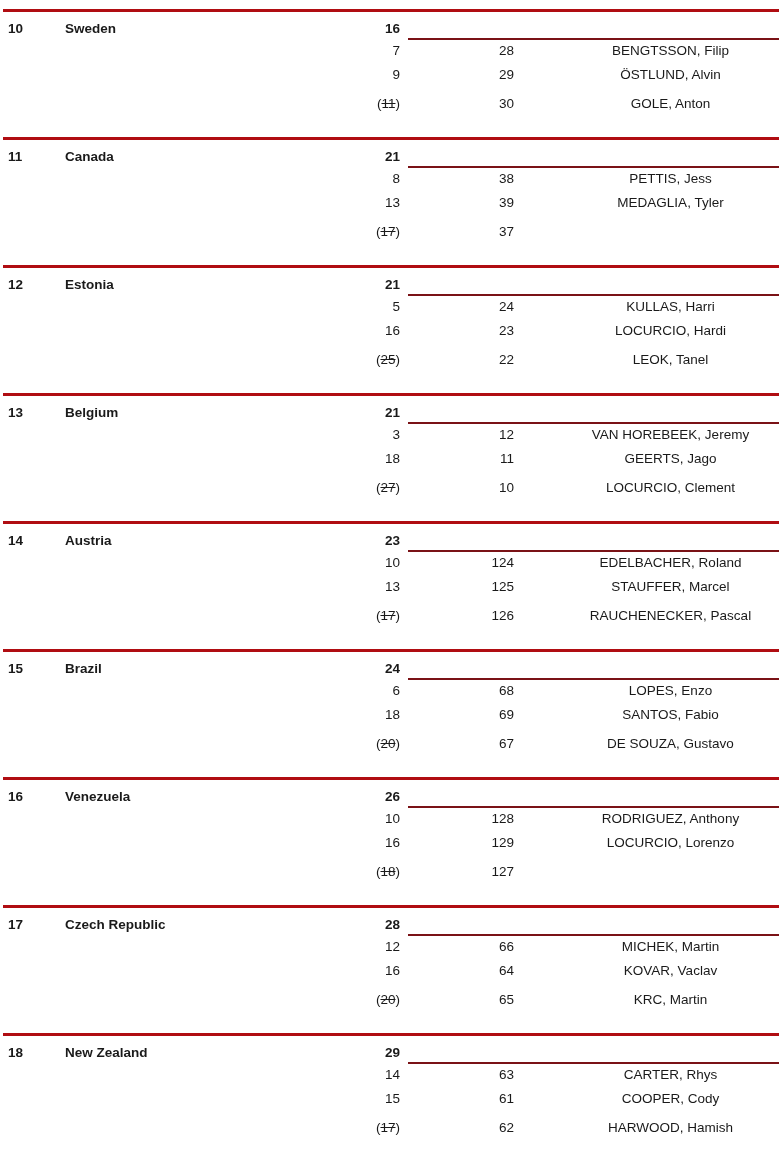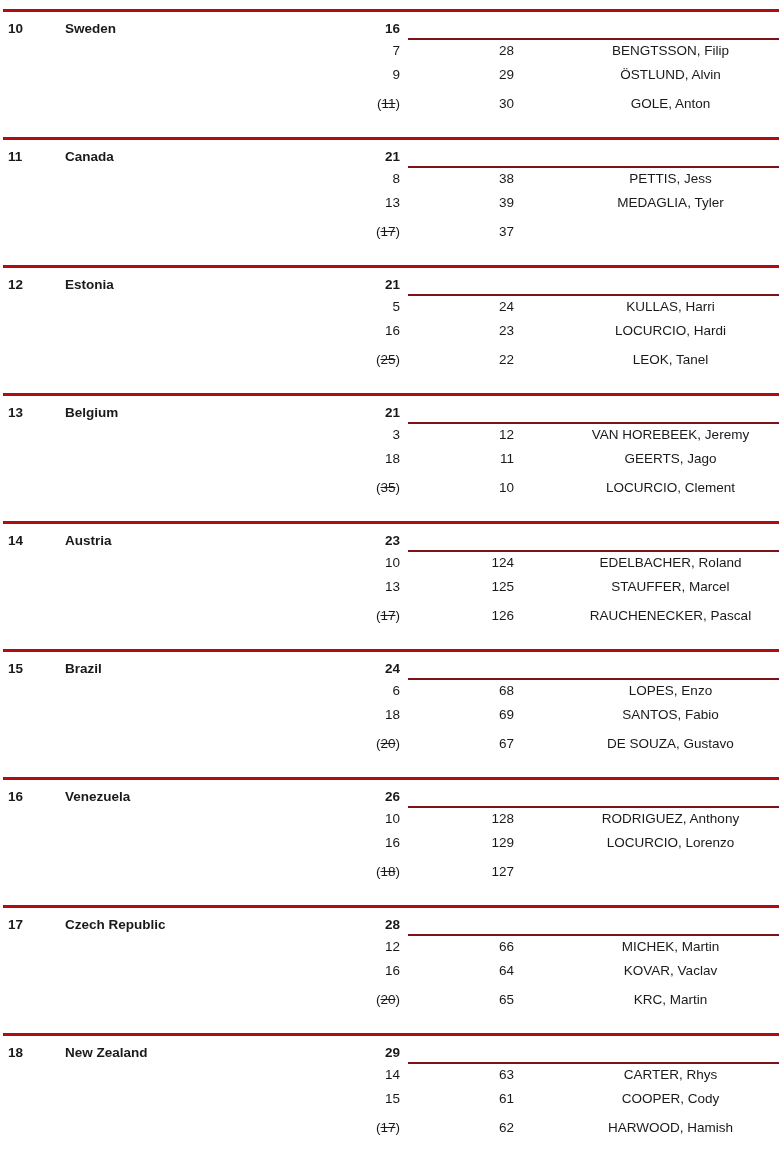--- a/index.html
+++ b/index.html
@@ -205,21 +205,21 @@
     <span class="rider-name">VAN HOREBEEK, Jeremy</span>
   </div>
 
   <div class="rider-row r1">
     <span class="rider-score">18</span>
     <span class="rider-number">11</span>
     <span class="rider-name">GEERTS, Jago</span>
   </div>
 
   <div class="rider-row r2">
-    <span class="rider-score">(<s>35</s>)</span>
+    <span class="rider-score">(<s>27</s>)</span>
     <span class="rider-number">10</span>
     <span class="rider-name">LOCURCIO, Clement</span>
   </div>
 </div>
 
   <div class="team-block">
     <div class="rule-thick"></div>
     <div class="team-header">
       <span class="team-rank">14</span>
       <span class="team-country">Austria</span>

